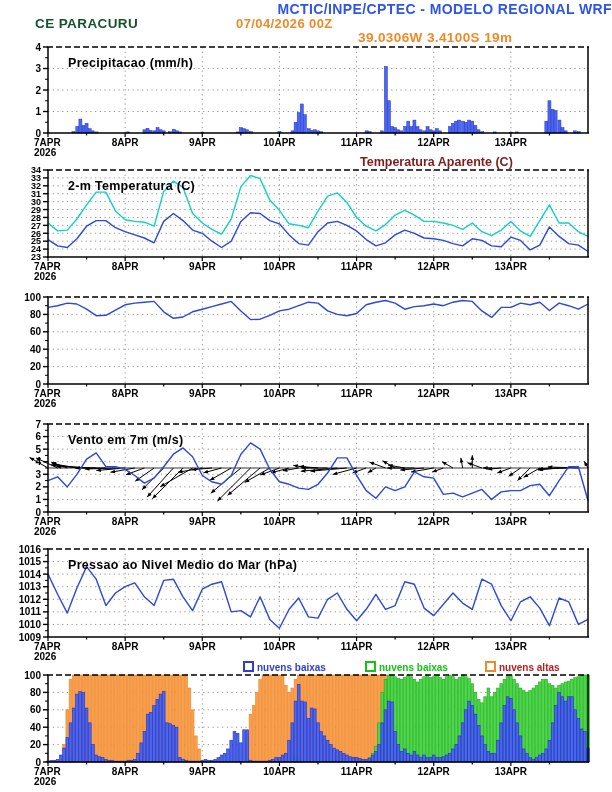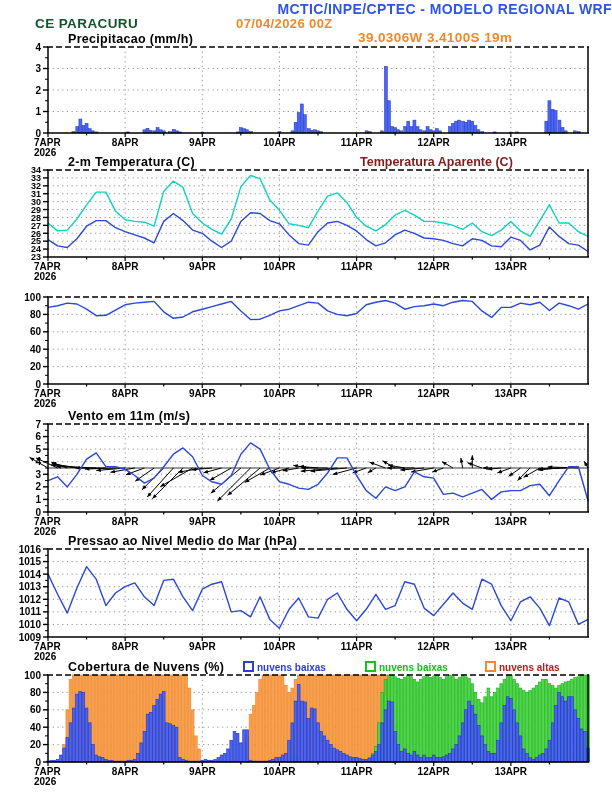--- a/index.html
+++ b/index.html
@@ -5,21 +5,21 @@
   html,body{margin:0;padding:0;background:#fff;}
   .page{position:relative;width:612px;height:792px;background:#fff;overflow:hidden;
         font-family:"Liberation Sans",sans-serif;}
   #plot-svg{position:absolute;left:0;top:0;}
   .hdr{position:absolute;font-weight:bold;white-space:nowrap;letter-spacing:.4px;}
   .hdr-title{top:1px;left:0;width:612px;text-align:right;font-size:14px;}
   .hdr-station{top:16px;left:35px;font-size:13.5px;}
   .hdr-run{top:16px;left:200px;font-size:13px;margin-left:36px;}
   .hdr-coords{top:30px;left:358px;font-size:13.5px;}
   .ptitle{position:absolute;left:68px;font-size:12.5px;font-weight:bold;color:#000;
-          letter-spacing:.3px;height:15px;line-height:15px;white-space:nowrap;}
+          letter-spacing:.3px;height:15px;line-height:15px;white-space:nowrap;margin-top:24px;}
   .rlabel{position:absolute;left:360px;font-size:12.5px;font-weight:bold;height:15px;
           line-height:15px;white-space:nowrap;}
   .legend-item{position:absolute;font-size:10px;font-weight:bold;height:15px;
                line-height:15px;white-space:nowrap;}
   .sw{display:inline-block;width:7px;height:7px;border:2px solid #000;background:#fff;
       margin-right:3px;vertical-align:-1px;}
 </style>
 </head>
 <body>
 
@@ -916,20 +916,19 @@
     </svg>
 
   <div class="hdr hdr-title" style="color: rgb(47, 85, 232);">MCTIC/INPE/CPTEC - MODELO REGIONAL WRF</div>
   <div class="hdr hdr-station" style="color: #14532d;">CE PARACURU</div>
   <div class="hdr hdr-run" style="color: rgb(240, 138, 40);">07/04/2026 00Z</div>
   <div class="hdr hdr-coords" style="color: rgb(240, 138, 40);">39.0306W 3.4100S 19m</div>
 
   <div class="ptitle" style="top:32px">Precipitacao (mm/h)</div>
   <div class="ptitle" style="top:155px">2-m Temperatura (C)</div>
   <div class="rlabel" style="top: 155px; color: #7f1d1d;">Temperatura Aparente (C)</div>
-  <div class="ptitle" style="top:409px">Vento em 11m (m/s)</div>
+  <div class="ptitle" style="top:409px">Vento em 7m (m/s)</div>
   <div class="ptitle" style="top:534px">Pressao ao Nivel Medio do Mar (hPa)</div>
-  <div class="ptitle" style="top:660px">Cobertura de Nuvens (%)</div>
 
   <div class="legend-item" style="top: 660px; left: 243px; color: rgb(43, 63, 212);"><span class="sw" style="border-color: rgb(43, 63, 212);"></span><span>nuvens baixas</span></div>
   <div class="legend-item" style="top: 660px; left: 365px; color: rgb(23, 194, 23);"><span class="sw" style="border-color: rgb(23, 194, 23);"></span><span>nuvens baixas</span></div>
   <div class="legend-item" style="top: 660px; left: 485px; color: #b91c1c;"><span class="sw" style="border-color: rgb(240, 138, 40);"></span><span>nuvens altas</span></div>
 </div>
 
 </body></html>

